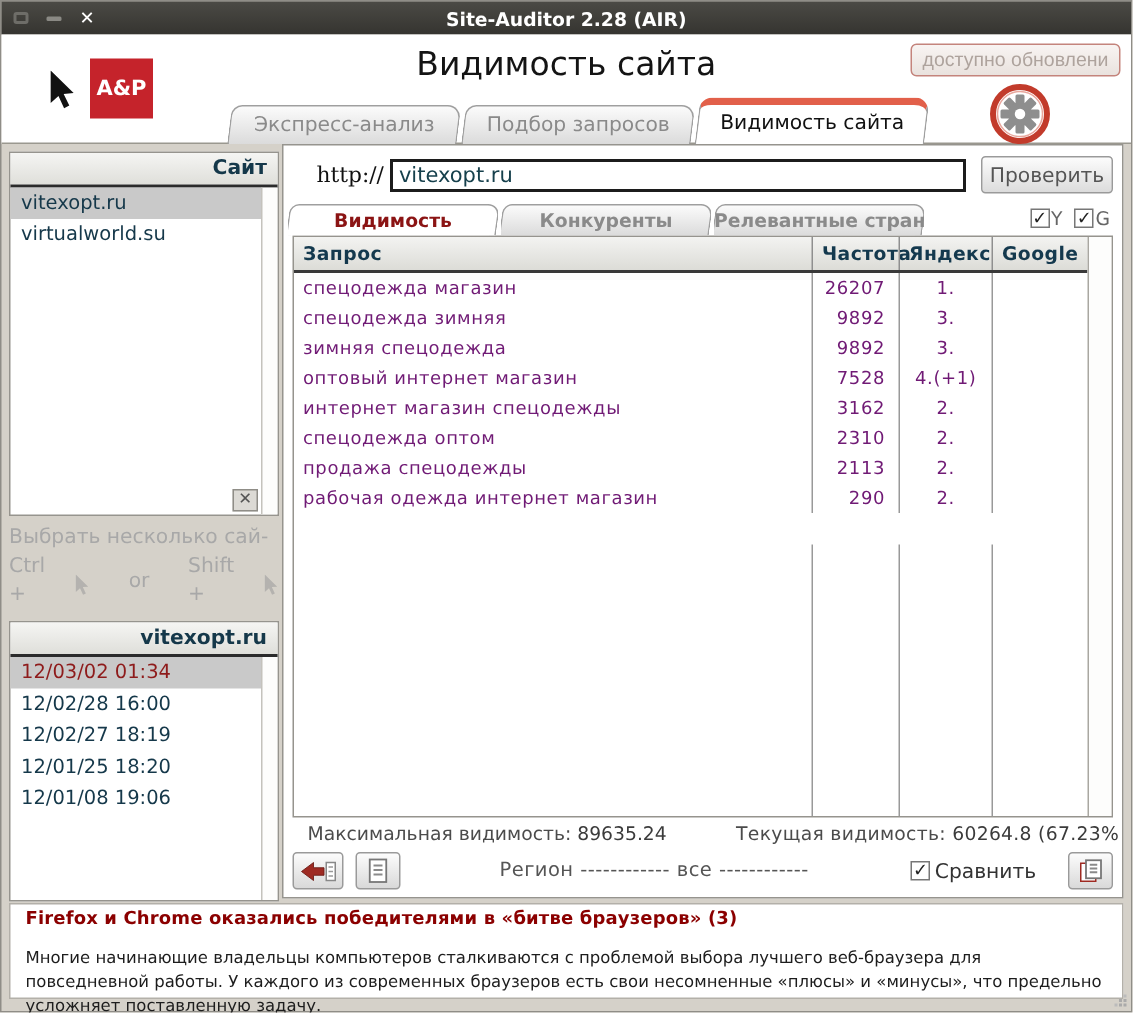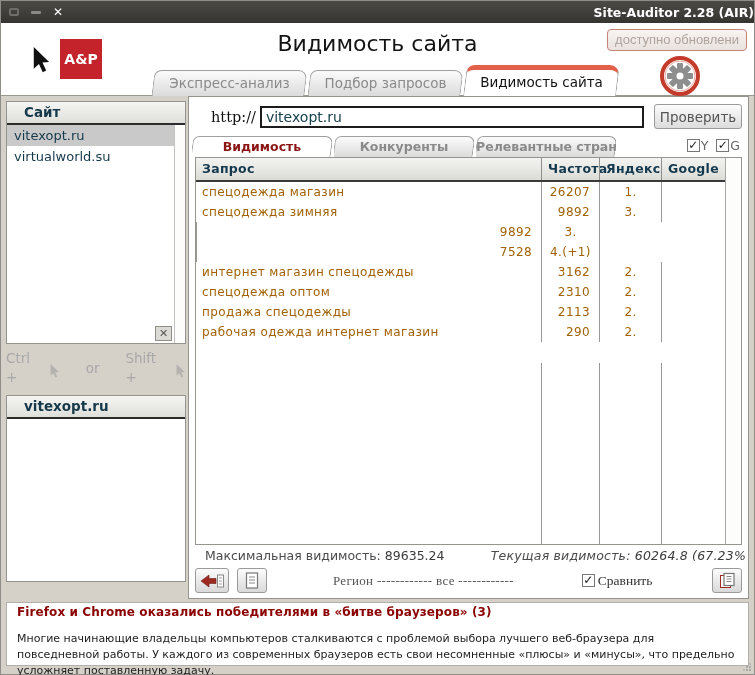--- a/index.html
+++ b/index.html
@@ -7,21 +7,21 @@
   body { font-family:"DejaVu Sans", sans-serif; background:#D5D1C9; overflow:hidden; }
   .window { width:755px; height:675px; position:relative; background:#D5D1C9; border:1px solid #8f8d87; }
 
   
   .titlebar { height:22px; background:linear-gradient(#4b4a45,#353430); position:relative;
               display:flex; align-items:center; padding-left:8px; }
   .titlebar .win-controls { display:flex; gap:12px; align-items:center; z-index:2; }
   .ic-max { width:10px; height:8px; border:2px solid #6e6d68; border-radius:2px; display:inline-block; }
   .ic-min { width:10px; height:3px; background:#8a8984; border-radius:1px; display:inline-block; }
   .ic-close { color:#fff; font-size:12px; font-weight:bold; line-height:10px; }
-  .titlebar .title { position:absolute; left:0; right:0; text-align:right; color:#fff;
+  .titlebar .title { position:absolute; left:0; right:0; text-align:center; color:#fff;
                      font-size:12.5px; font-weight:bold; }
 
   
   .header { height:73px; background:#fff; position:relative; border-bottom:1px solid #9a988f; }
   .cursor-big { position:absolute; left:30px; top:24px; }
   .logo { position:absolute; left:59px; top:16px; width:42px; height:40px; background:#C5232B;
           color:#fff; font-weight:bold; font-size:14px; display:flex; align-items:center; justify-content:center; }
   .page-title { position:absolute; top:8px; left:0; right:0; text-align:center; font-size:22px; color:#141414; }
   .update-button { position:absolute; right:7px; top:6px; padding:2px 7px 3px; font-size:13px; color:#AEA39D;
           background:linear-gradient(#f8f4f2,#e9e2de); border:1px solid #C4847C; border-radius:4px; }
@@ -37,21 +37,21 @@
   .mtab.active { height:31px; padding-top:9px; color:#111; }
   .mtab.active::before { background:#fff; border-top:5px solid #E2604A; border-radius:8px 10px 0 0; }
 
   
   .content { display:flex; height:503px; }
   .sidebar { width:187px; padding:5px 2px 0 5px; }
   .list-box { background:#fff; border:1px solid #96948e; position:relative; display:flex; flex-direction:column; }
   .sites-box { height:243px; }
   .history-box { height:187px; margin-top:8px; }
   .box-header { background:linear-gradient(#f5f5f3,#dfdfda); border-bottom:2px solid #2b2b2b;
-                font-weight:bold; font-size:13.5px; color:#15384a; padding:2px 17px 3px; }
+                font-weight:bold; font-size:13.5px; color:#15384a; padding:2px 7px 3px;text-align:right; }
   .box-body { flex:1; display:flex; overflow:hidden; }
   .box-items { flex:1; }
   .scroll-track { width:11px; border-left:1px solid #c4c2bc; background:#fdfdfc; }
   .list-item, .date-item { font-size:13px; color:#15384a; padding:3px 7px; white-space:nowrap; }
   .list-item.selected { background:#C9C9C9; }
   .date-item.selected { background:#C9C9C9; color:#8E1B1B; }
   .list-close { position:absolute; right:13px; bottom:2px; width:17px; height:15px; background:#DCDAD5;
                 border:1px solid #8f8d87; font-size:11px; color:#555; line-height:13px; text-align:center; padding:0; }
   .multi-hint { margin-top:5px; color:#A8A8A8; font-size:13.5px; line-height:19px; }
   .hint-keys { display:flex; align-items:center; gap:4px; }
@@ -83,35 +83,35 @@
 
   
   .table-wrap { flex:1; margin:0 6px; border:1px solid #96948e; display:flex; overflow:hidden; }
   .table-main { flex:1; display:flex; flex-direction:column; }
   .t-grid { display:grid; grid-template-columns:1fr 58px 62px 64px; }
   .t-header { background:linear-gradient(#f3f3f1,#dcdcd7); border-bottom:2px solid #3a3a3a; }
   .t-header span { font-weight:bold; font-size:12.5px; color:#14394e; padding:3px 6px 4px; letter-spacing:.3px; }
   .t-header .c-freq, .t-header .c-yandex, .t-header .c-google { border-left:1px solid #8f8f8f; text-align:center; }
   .t-body { flex:1; display:flex; flex-direction:column; }
   .t-row { height:20px; align-items:center; }
-  .t-row span { font-size:12px; color:#a16207; letter-spacing:.4px; white-space:nowrap; overflow:hidden; }
+  .t-row span { font-size:12px; color:#701a75; letter-spacing:.4px; white-space:nowrap; overflow:hidden; }
   .c-query { padding:0 6px; }
   .t-row .c-freq { border-left:1px solid #999; text-align:right; padding-right:9px; height:100%; line-height:20px; }
   .t-row .c-yandex { border-left:1px solid #999; text-align:center; height:100%; line-height:20px; }
   .t-row .c-google { border-left:1px solid #999; height:100%; }
   .t-filler { flex:1; height:auto; }
   .t-filler span { height:100%; }
   .v-scroll { width:16px; border-left:1px solid #a9a7a1; background:#fdfdfc; }
 
   .stats-row { display:flex; justify-content:space-between; padding:3px 2px 2px 16px; font-size:12.5px;
                color:#4b4b4b; white-space:nowrap; overflow:hidden;align-items:center; }
   .stats-row b { font-weight:normal; color:#3b3b3b; }
-  .stat-cur { letter-spacing:.2px;font-style:italic; }
-
-  .actions-row { display:flex; align-items:center; padding:3px 6px 5px; gap:8px;font-family:Liberation Serif, serif; }
+  .stat-cur { letter-spacing:.2px; }
+
+  .actions-row { display:flex; align-items:center; padding:3px 6px 5px; gap:8px; }
   .icon-btn { height:25px; background:linear-gradient(#fcfcfc,#d9d9d9); border:1px solid #9a9a9a;
               border-radius:3px; display:flex; align-items:center; justify-content:center; }
   .btn-export { width:34px; }
   .btn-report { width:30px; }
   .btn-copy { width:30px; margin-left:auto; }
   .region-text { flex:0 0 auto; margin-left:58px; font-size:13px; color:#555; letter-spacing:.3px; }
   .compare { display:flex; align-items:center; gap:3px; margin-left:60px; font-size:13.5px; color:#333; }
 
   
   .news { margin:3px 5px 0; background:#fff; border:1px solid #b3b0a9; padding:2px 10px 1px; height:64px; }
@@ -188,37 +188,53 @@
               <div class="list-item selected"><span>vitexopt.ru</span></div>
 
               <div class="list-item"><span>virtualworld.su</span></div>
             </div>
           <div class="scroll-track"></div>
         </div>
         <button class="list-close">✕</button>
       </div>
 
       <div class="multi-hint">
+        <div>Выбрать несколько сай-</div>
         <div class="hint-keys">
           <span>Ctrl +</span>
           <svg class="cursor-small" width="11" height="14" viewBox="0 0 12 18">
               <path d="M1,0 L1,15 L4.6,11.8 L7.2,17.4 L9.6,16.2 L7,10.8 L11.6,10.4 Z" fill="#9a9a9a"></path>
             </svg>
           <span class="spacer"></span>
           <span>or</span>
           <span class="spacer"></span>
           <span>Shift +</span>
           <svg class="cursor-small" width="11" height="14" viewBox="0 0 12 18">
               <path d="M1,0 L1,15 L4.6,11.8 L7.2,17.4 L9.6,16.2 L7,10.8 L11.6,10.4 Z" fill="#9a9a9a"></path>
             </svg>
         </div>
       </div>
 
       <div class="list-box history-box">
         <div class="box-header">vitexopt.ru</div>
+        <div class="box-body">
+          <div class="box-items">
+
+              <div class="date-item selected"><span>12/03/02 01:34</span></div>
+
+              <div class="date-item"><span>12/02/28 16:00</span></div>
+
+              <div class="date-item"><span>12/02/27 18:19</span></div>
+
+              <div class="date-item"><span>12/01/25 18:20</span></div>
+
+              <div class="date-item"><span>12/01/08 19:06</span></div>
+            </div>
+          <div class="scroll-track"></div>
+        </div>
       </div>
     </div>
 
     <div class="main-panel">
       <div class="url-row">
         <span class="url-scheme">http://</span>
         <input class="url-input" type="text" value="vitexopt.ru" style="">
         <button class="check-button">Проверить</button>
       </div>
 
@@ -265,26 +281,28 @@
               </div>
 
               <div class="t-grid t-row">
                 <span class="c-query">спецодежда зимняя</span>
                 <span class="c-freq">9892</span>
                 <span class="c-yandex">3.</span>
                 <span class="c-google"></span>
               </div>
 
               <div class="t-grid t-row">
+                <span class="c-query">зимняя спецодежда</span>
                 <span class="c-freq">9892</span>
                 <span class="c-yandex">3.</span>
                 <span class="c-google"></span>
               </div>
 
               <div class="t-grid t-row">
+                <span class="c-query">оптовый интернет магазин</span>
                 <span class="c-freq">7528</span>
                 <span class="c-yandex">4.(+1)</span>
                 <span class="c-google"></span>
               </div>
 
               <div class="t-grid t-row">
                 <span class="c-query">интернет магазин спецодежды</span>
                 <span class="c-freq">3162</span>
                 <span class="c-yandex">2.</span>
                 <span class="c-google"></span>

